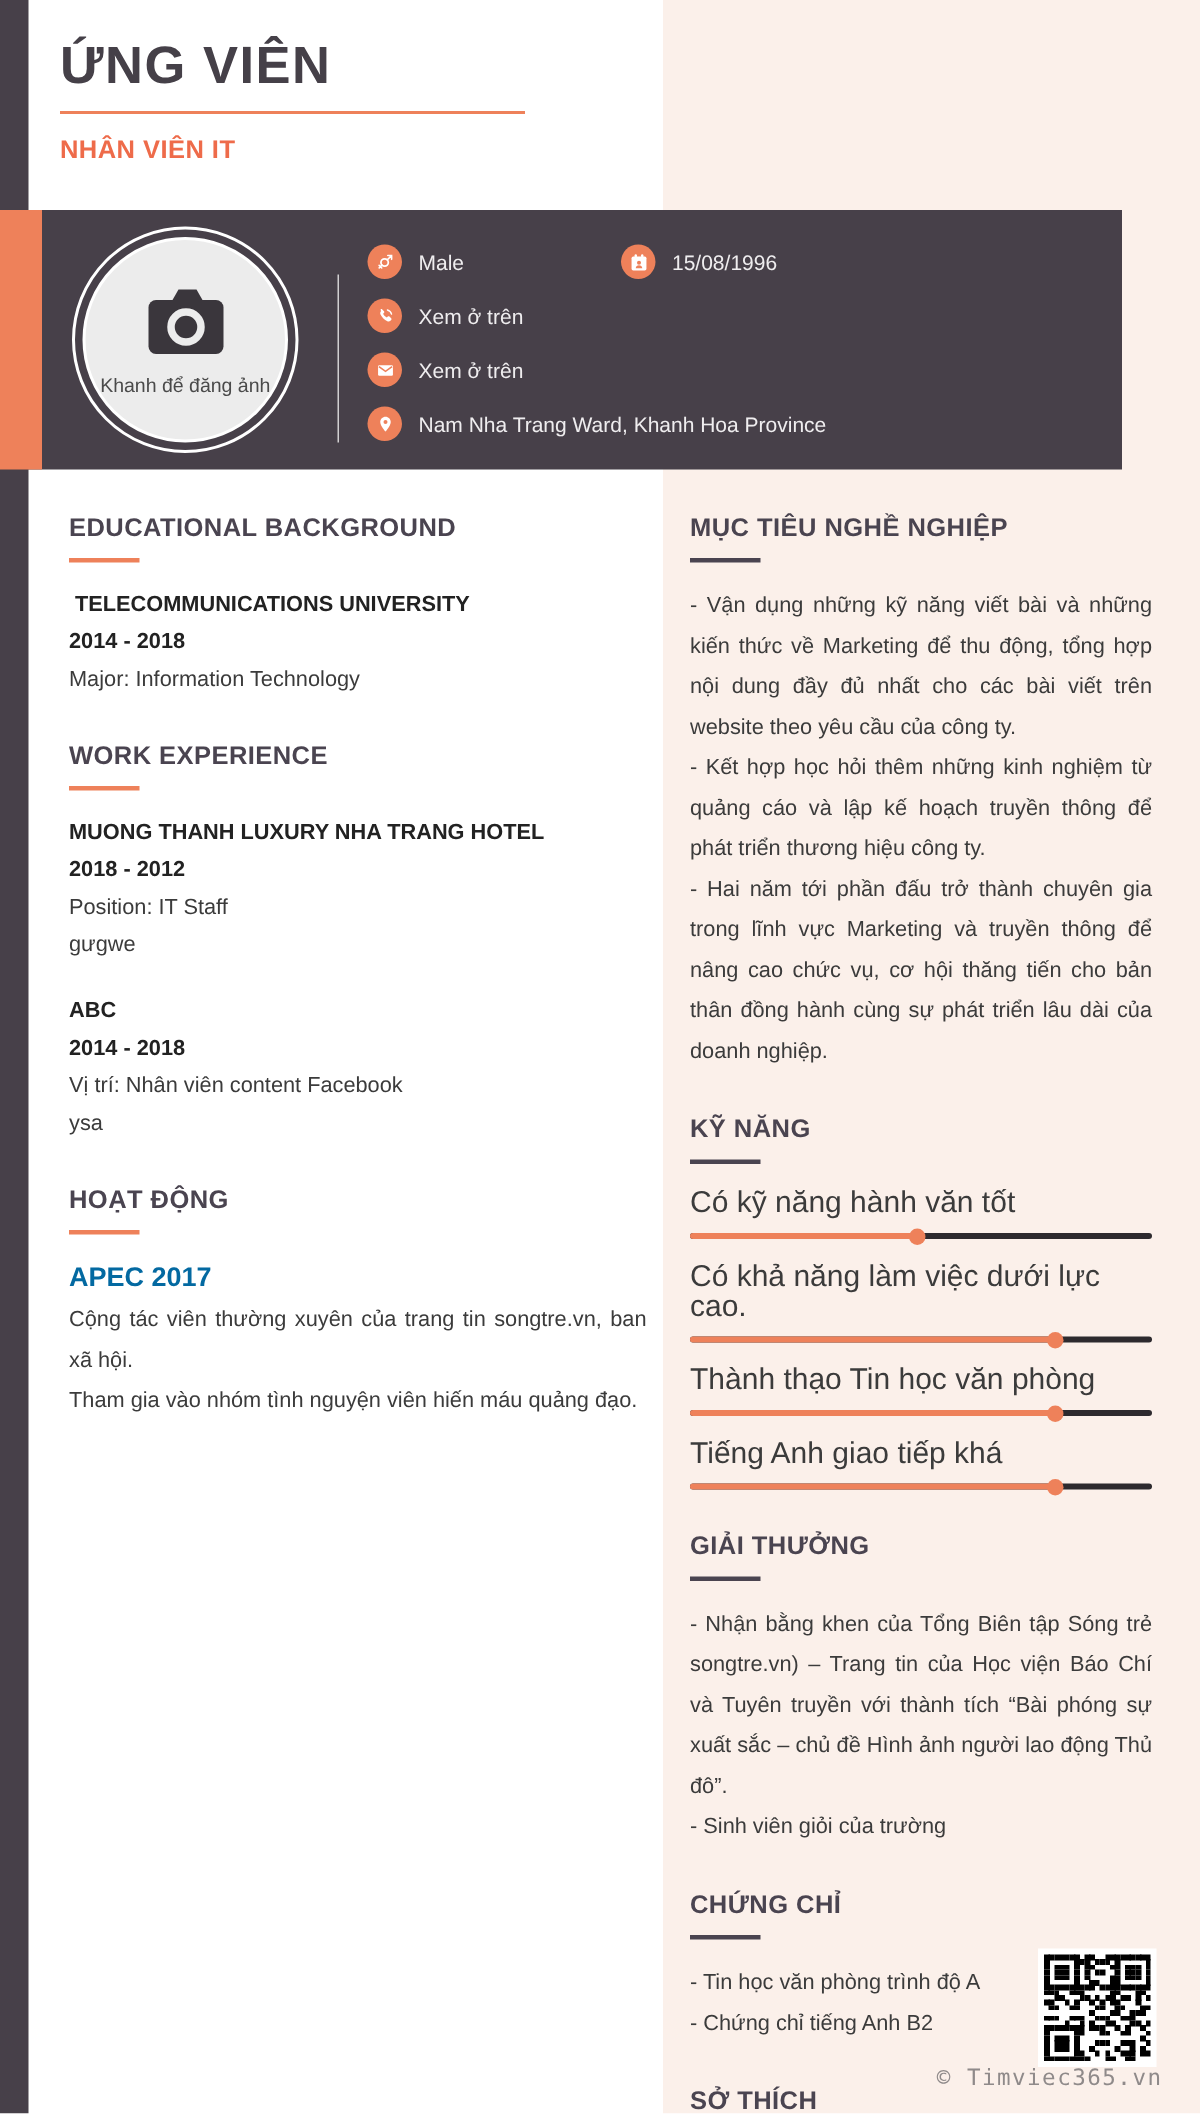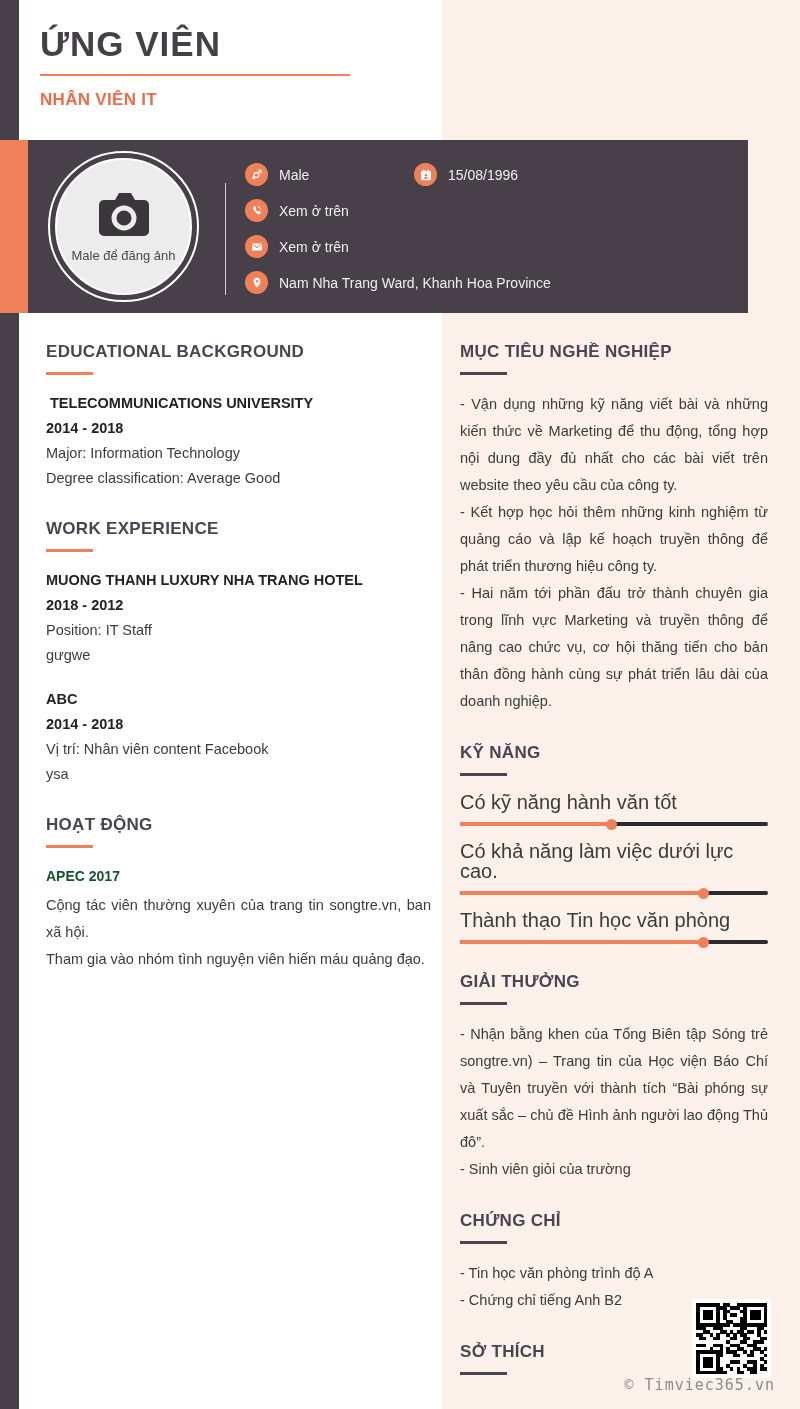--- a/index.html
+++ b/index.html
@@ -46,21 +46,21 @@
   .h-line { width:47px; height:3px; background:#EE815A; margin:10px 0 16px; }
   .h-line.dark { background:#4A4450; }
   section { margin-bottom:28px; }
 
   .line { font-size:14.5px; line-height:25px; }
   .line.b { font-weight:bold; color:#222; }
   .edu-school { padding-left:4px; }
   .job { margin-bottom:19px; }
   .para { font-size:14.5px; line-height:27px; text-align:justify; }
   .right-col .para { line-height:27px; }
-  .act-title { font-weight:bold; color:#14532d; font-size:14px; line-height:25px; margin-bottom:3px; }
+  .act-title { font-weight:bold; color:#0369a1; font-size:18px; line-height:25px; margin-bottom:3px; }
 
   
   .skill { margin-top:15px; }
   .skill-label { font-size:20px; line-height:20px; margin-bottom:10px; }
   .skill-track { position:relative; width:100%; height:4px; background:#2D2A2E; border-radius:2px; }
   .skill-fill { position:absolute; left:0; top:0; height:4px; background:#EE815A; border-radius:2px; }
   .skill-dot { position:absolute; top:-3.5px; width:11px; height:11px; border-radius:50%; background:#EE815A; }
 
   
   .qr { position:absolute; left:692px; top:1299px; width:79px; height:79px; background:#fff; padding:4px; }
@@ -88,21 +88,21 @@
 
     <div class="photo">
       <div class="photo-disc">
         <span>
           <svg width="64" height="50" viewBox="0 0 64 50">
             <path d="M23 10 l4-7 h12 l4 7 z" fill="#3A363C"></path>
             <rect x="7" y="10" width="50" height="36" rx="5" fill="#3A363C"></rect>
             <circle cx="32" cy="28" r="10" fill="none" stroke="#ECECEC" stroke-width="5"></circle>
           </svg>
         </span>
-        <div class="photo-label">Male để đăng ảnh</div>
+        <div class="photo-label">Khanh để đăng ảnh</div>
       </div>
     </div>
 
     <div class="band-divider"></div>
 
     <div class="contacts">
       <div class="contact-row">
         <div class="contact gender-cell">
           <span class="ic">
             <svg viewBox="0 0 24 24">
@@ -161,21 +161,20 @@
     </div>
   </section>
 
   <main class="left-col">
     <section>
       <h2 class="sec">EDUCATIONAL BACKGROUND</h2>
       <div class="h-line"></div>
       <div class="line b edu-school">TELECOMMUNICATIONS UNIVERSITY</div>
       <div class="line b">2014 - 2018</div>
       <div class="line">Major: Information Technology</div>
-      <div class="line">Degree classification: Average Good</div>
     </section>
 
     <section>
       <h2 class="sec">WORK EXPERIENCE</h2>
       <div class="h-line"></div>
       <div class="job">
         <div class="line b">MUONG THANH LUXURY NHA TRANG HOTEL</div>
         <div class="line b">2018 - 2012</div>
         <div class="line">Position: IT Staff</div>
         <div class="line">gưgwe</div>
@@ -218,20 +217,27 @@
       </div>
       <div class="skill">
         <div class="skill-label">Có khả năng làm việc dưới lực cao.</div>
         <div class="skill-track">
             <div class="skill-fill" style="width: 79%;"></div>
             <div class="skill-dot" style="left: calc(79% - 5px);"></div>
           </div>
       </div>
       <div class="skill">
         <div class="skill-label">Thành thạo Tin học văn phòng</div>
+        <div class="skill-track">
+            <div class="skill-fill" style="width: 79%;"></div>
+            <div class="skill-dot" style="left: calc(79% - 5px);"></div>
+          </div>
+      </div>
+      <div class="skill">
+        <div class="skill-label">Tiếng Anh giao tiếp khá</div>
         <div class="skill-track">
             <div class="skill-fill" style="width: 79%;"></div>
             <div class="skill-dot" style="left: calc(79% - 5px);"></div>
           </div>
       </div>
     </section>
 
     <section>
       <h2 class="sec">GIẢI THƯỞNG</h2>
       <div class="h-line dark"></div>

